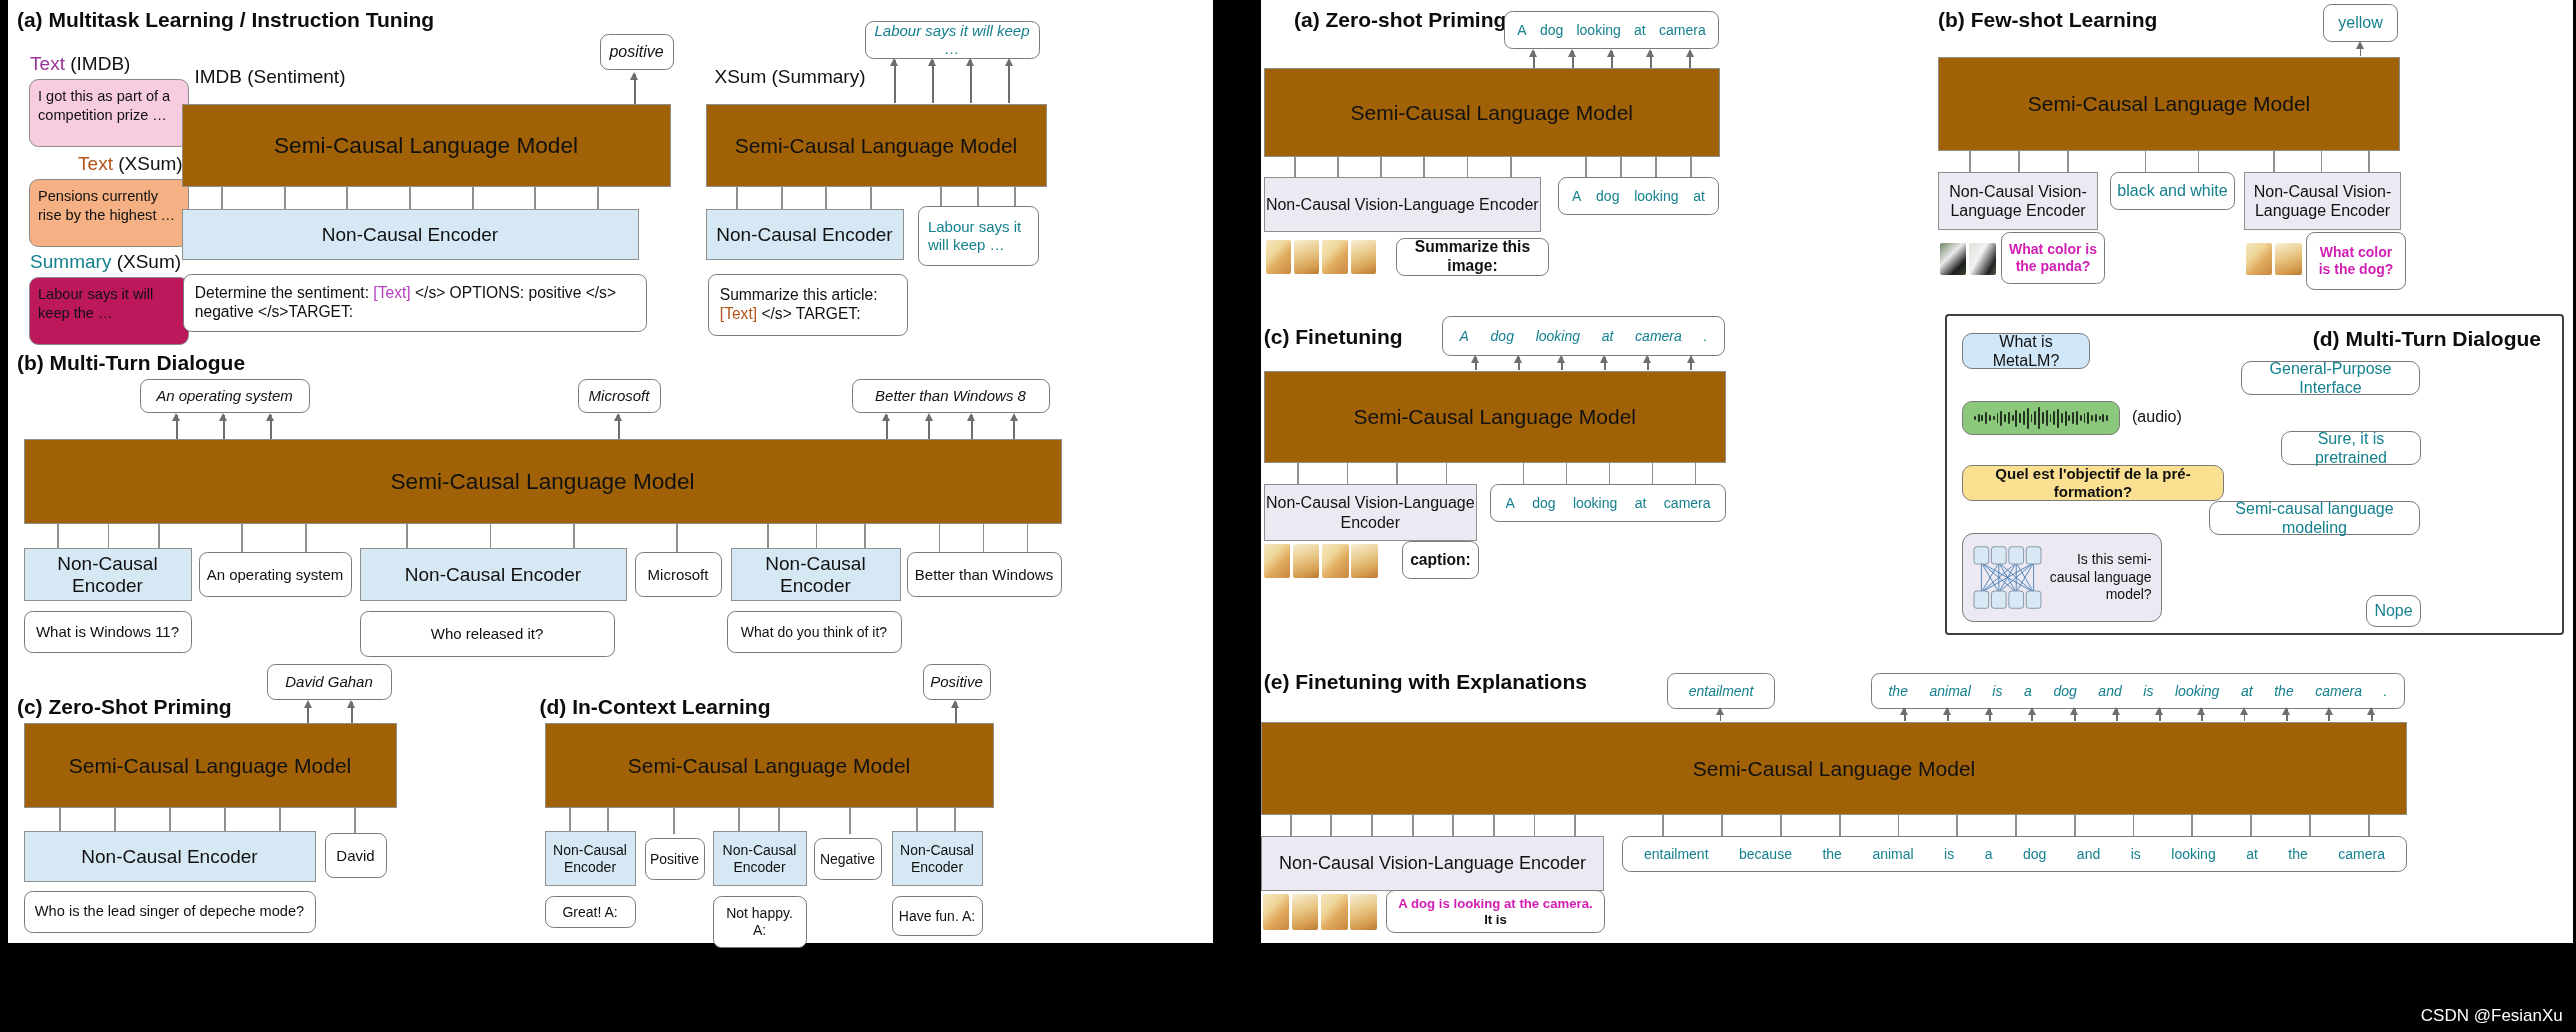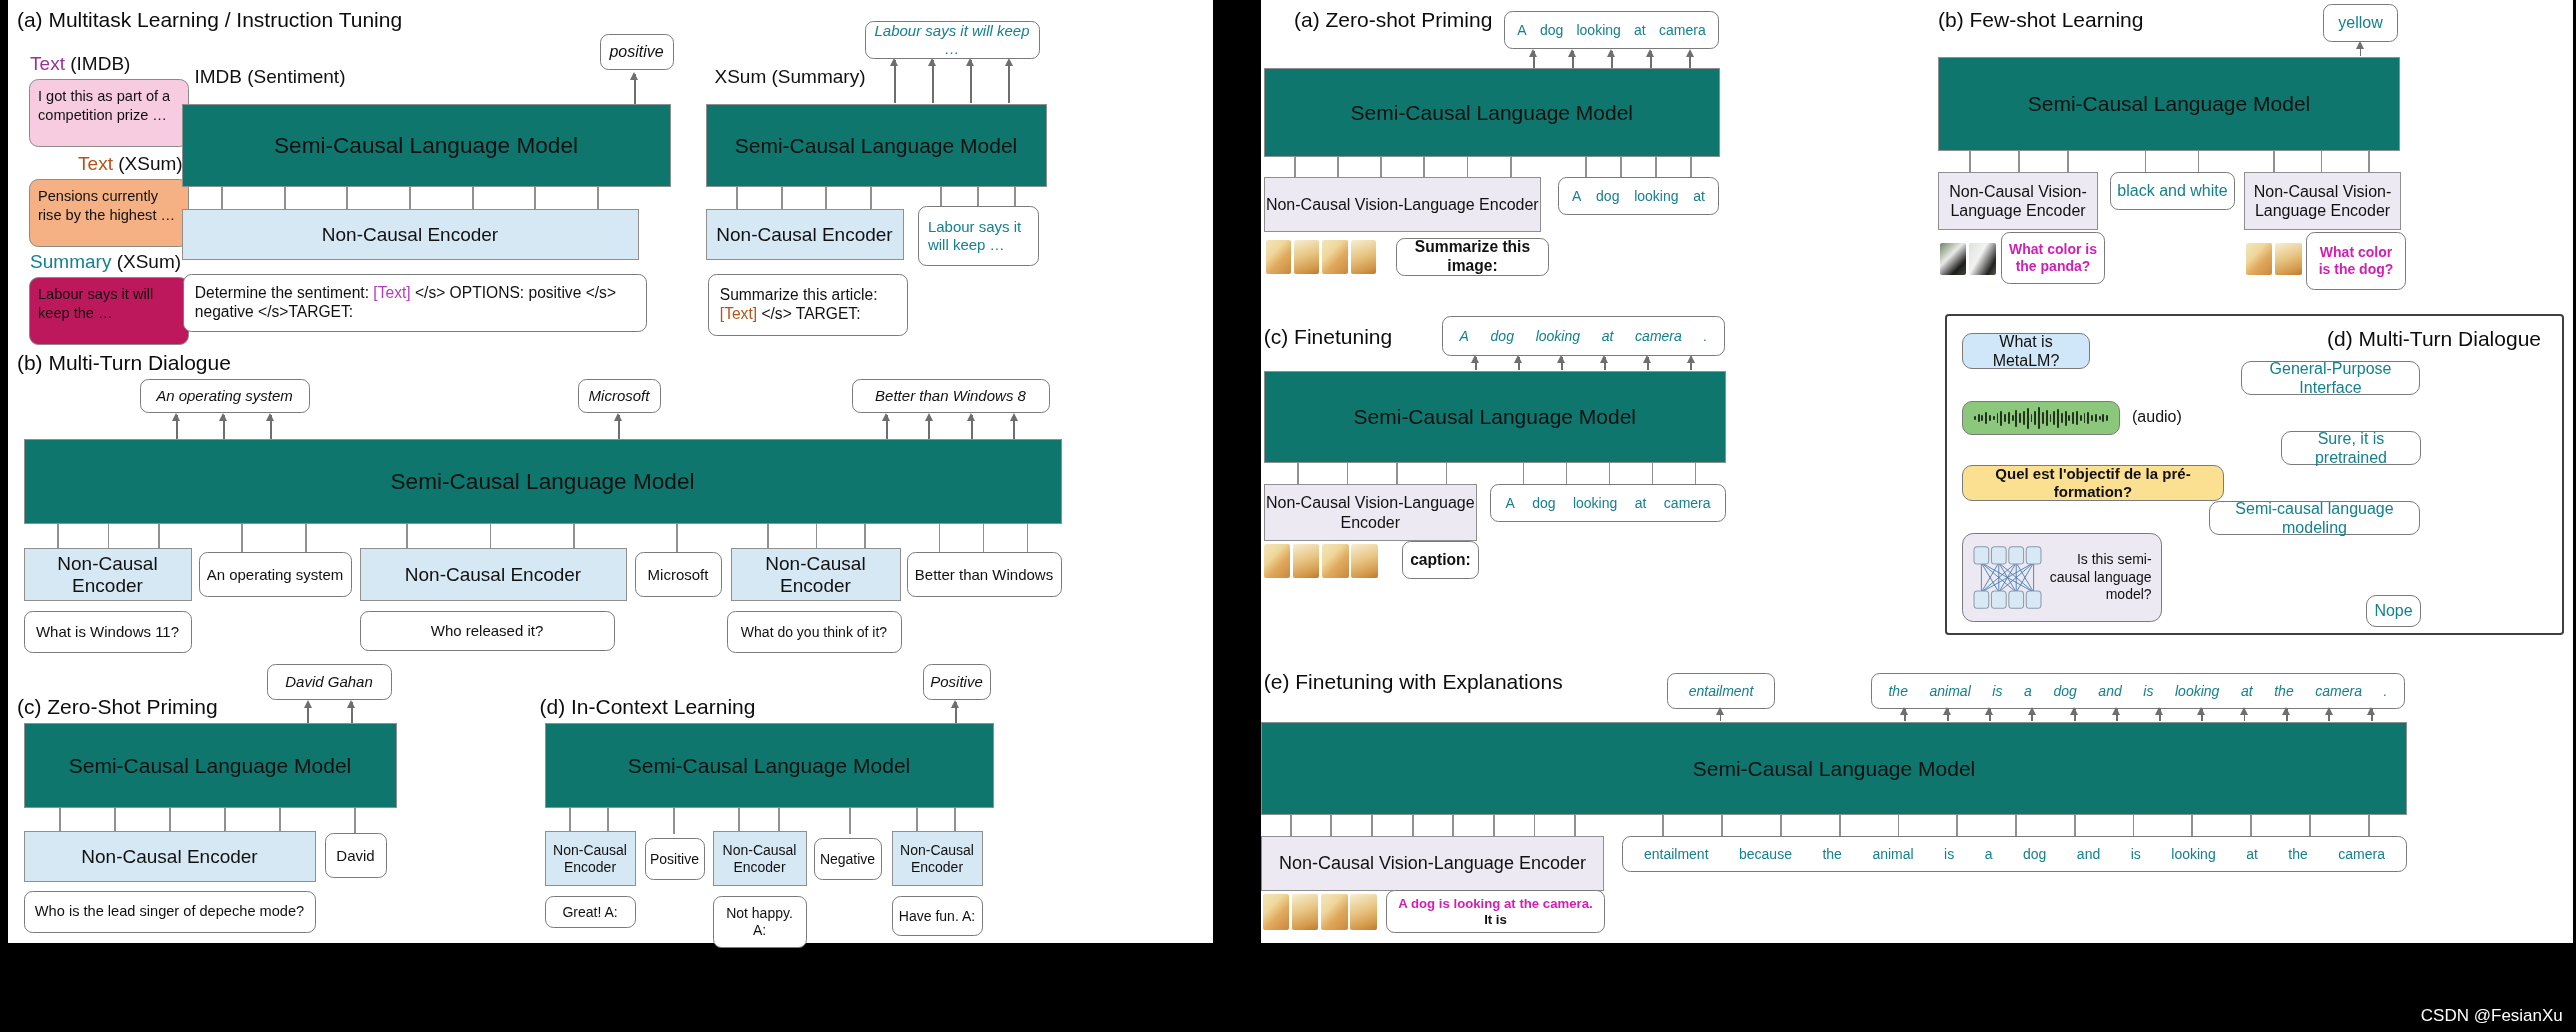--- a/index.html
+++ b/index.html
@@ -1,22 +1,22 @@
 <!DOCTYPE html>
 <html style="font-size:15px"><head>
 <meta charset="utf-8">
 <style>
   * { box-sizing: border-box; margin: 0; padding: 0; }
   html,body { background:#000; width:2576px; height:1033px; font-family:"Liberation Sans","DejaVu Sans",sans-serif; }
   #screen { position:relative; width:2576px; height:1033px; background:#000; overflow:hidden; }
   .panel { position:absolute; top:0; background:#fff; }
   .abs { position:absolute; }
-  .sect-title { font-weight:normal; font-size:21px; color:#0d0d0d; white-space:nowrap; }
+  .sect-title { font-weight:bold; font-size:21px; color:#0d0d0d; white-space:nowrap; }
   .lbl { font-size:19px; color:#111; white-space:nowrap; }
-  .model { background:#0f766e; border:1.9px solid #8f8f8f; display:flex; align-items:center; justify-content:center; font-size:22.6px; color:#111; }
+  .model { background:#a16207; border:1.9px solid #8f8f8f; display:flex; align-items:center; justify-content:center; font-size:22.6px; color:#111; }
   .enc { background:#d7e8f5; border:1.9px solid #8f8f8f; display:flex; align-items:center; justify-content:center; font-size:19px; color:#111; text-align:center; line-height:1.15; }
   .vlenc { background:#ece9f3; border:1.9px solid #8f8f8f; display:flex; align-items:center; justify-content:center; font-size:16px; color:#111; text-align:center; line-height:1.2; }
   .wbox { background:#fff; border:1.9px solid #7a7a7a; border-radius:8.5px; display:flex; align-items:center; justify-content:center; text-align:center; font-size:15px; color:#111; line-height:1.2; padding:1.9px 5.7px; }
   .left-align { justify-content:flex-start; text-align:left; }
   .it { font-style:italic; }
   .teal { color:#15808e; }
   .mag { color:#d11fb4; }
   .ex-box { border:1.9px solid #8a8a8a; border-radius:9.4px; padding:6.6px 8.5px; font-size:14.6px; line-height:1.3; color:#111; }
   .tokens { display:flex; align-items:center; justify-content:space-around; color:#15808e; }
   .tokens .tok { padding:0 1.9px; white-space:nowrap; }
@@ -152,21 +152,21 @@
         <div class="tick"></div>
         <div class="tick"></div>
       </div>
     <div class="abs enc" style="left:16px; top:548px; width:168px; height:53px;">Non-Causal Encoder</div>
     <div class="abs wbox" style="left:191px; top:552px; width:153px; height:45px;">An operating system</div>
     <div class="abs enc" style="left:352px; top:548px; width:267px; height:53px;">Non-Causal Encoder</div>
     <div class="abs wbox" style="left:627px; top:552px; width:87px; height:45px;">Microsoft</div>
     <div class="abs enc" style="left:723px; top:548px; width:170px; height:53px;">Non-Causal Encoder</div>
     <div class="abs wbox" style="left:899px; top:552px; width:155px; height:45px;">Better than Windows</div>
     <div class="abs wbox" style="left:16px; top:611px; width:168px; height:42px;">What is Windows 11?</div>
-    <div class="abs wbox" style="left:352px; top:611px; width:255px; height:40px;">Who released it?</div>
+    <div class="abs wbox" style="left:352px; top:611px; width:255px; height:46px;">Who released it?</div>
     <div class="abs wbox" style="left:719px; top:611px; width:175px; height:42px; font-size:14px;">What do you think of it?</div>
 
     <div class="abs sect-title" style="left:9.4px; top:695px;">(c) Zero-Shot Priming</div>
     <div class="abs wbox it" style="left:259px; top:664px; width:125px; height:36px;">David Gahan</div>
     <div class="abs arrow-row" style="left:279px; top:702px; width:87px; height:22px;">
         <div class="up-arrow"></div>
         <div class="up-arrow"></div>
       </div>
     <div class="abs model" style="left:16px; top:723px; width:373px; height:85px; font-size:21px;">Semi-Causal Language Model</div>
     <div class="abs tick-row" style="left:25.5px; top:808px; width:274px; height:22.6px;">

